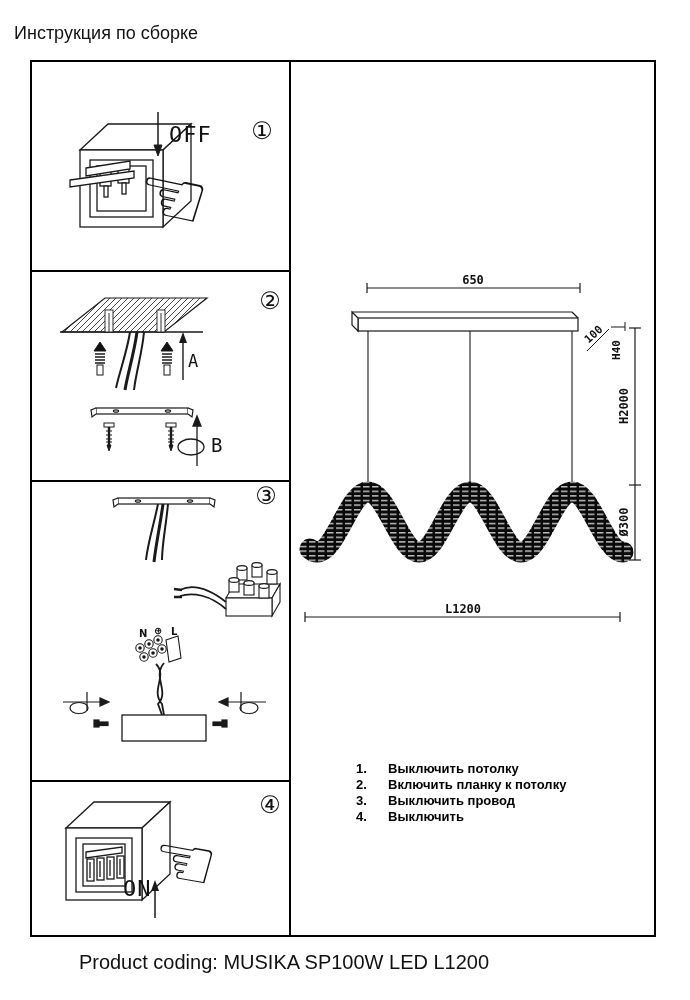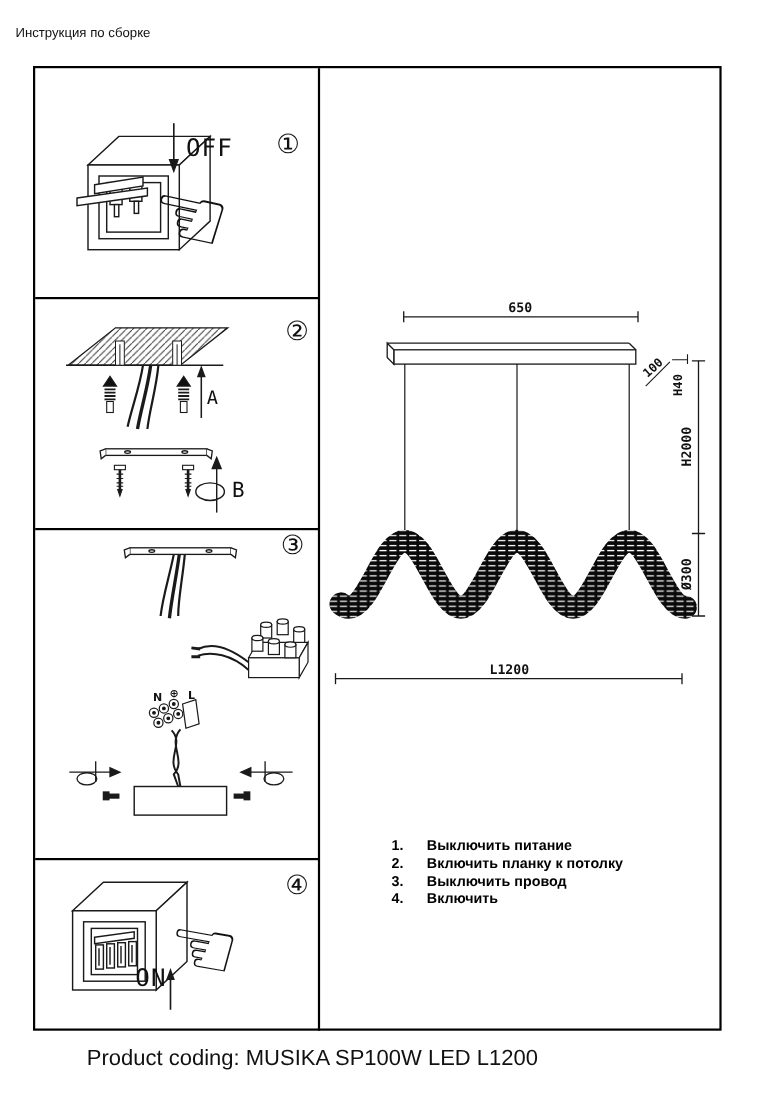--- a/index.html
+++ b/index.html
@@ -1,20 +1,20 @@
 <!DOCTYPE html>
 <html><head>
 <meta charset="utf-8">
 <style>
   html,body{margin:0;padding:0;}
   body{
     width:690px;height:1000px;position:relative;background:#ffffff;
     font-family:"Liberation Sans",sans-serif;color:#000;overflow:hidden;
   }
-  .title{position:absolute;left:14px;top:23px;font-size:12px;color:#111;}
+  .title{position:absolute;left:14px;top:23px;font-size:18px;color:#111;}
   .frame{position:absolute;left:30px;top:60px;width:626px;height:877px;border:2px solid #000;box-sizing:border-box;}
   .vdiv{position:absolute;left:289px;top:62px;width:2px;height:875px;background:#000;}
   .hdiv{position:absolute;left:32px;width:258px;height:2px;background:#000;}
   .badge{
     position:absolute;transform:translate(-50%,-50%);
     font-family:"DejaVu Sans",sans-serif;font-size:24px;color:#111;line-height:1;
   }
   .hand{
     position:absolute;font-family:"DejaVu Sans",sans-serif;color:#111;line-height:1;
   }
@@ -289,29 +289,29 @@
     <line x1="15" y1="557" x2="330" y2="557"></line>
     <line x1="15" y1="552" x2="15" y2="562"></line>
     <line x1="330" y1="552" x2="330" y2="562"></line>
   </g>
   <text x="173" y="553" text-anchor="middle" class="dimtxt">L1200</text>
 </svg>
 
 <div class="instructions">
   <div class="row">
     <span class="num">1.</span>
-    <span>Выключить питание</span>
+    <span>Выключить потолку</span>
   </div>
   <div class="row">
     <span class="num">2.</span>
     <span>Включить планку к потолку</span>
   </div>
   <div class="row">
     <span class="num">3.</span>
     <span>Выключить провод</span>
   </div>
   <div class="row">
     <span class="num">4.</span>
-    <span>Включить</span>
+    <span>Выключить</span>
   </div>
 </div>
 
 <div class="footer">Product coding: MUSIKA SP100W LED L1200</div>
 
 </body></html>

